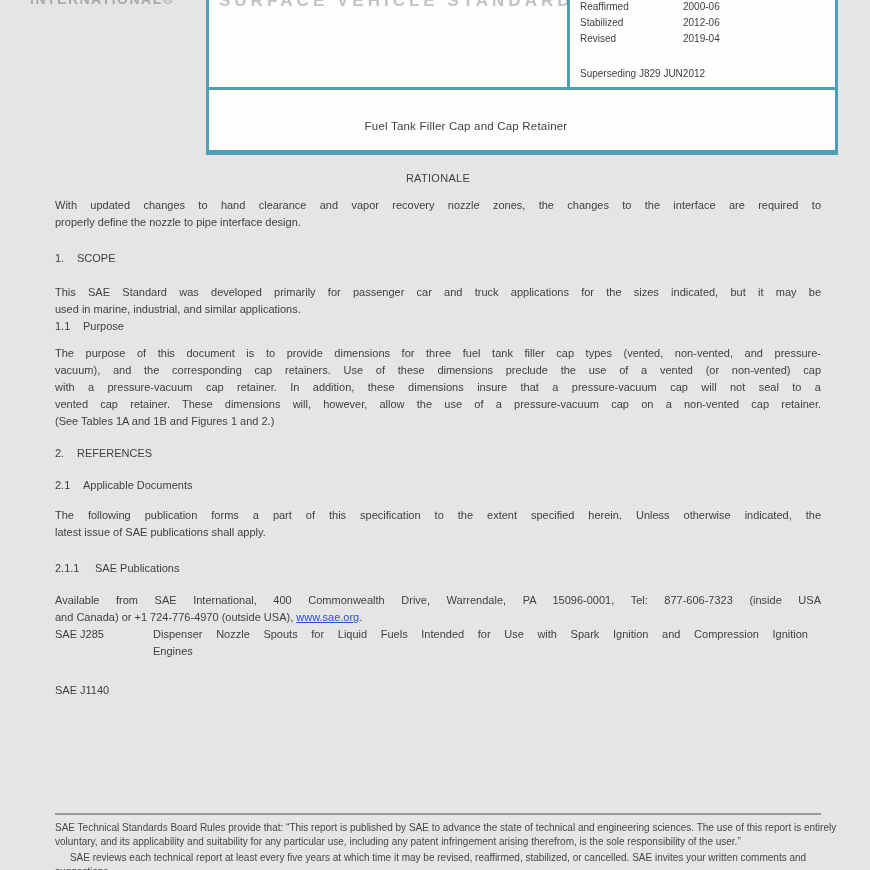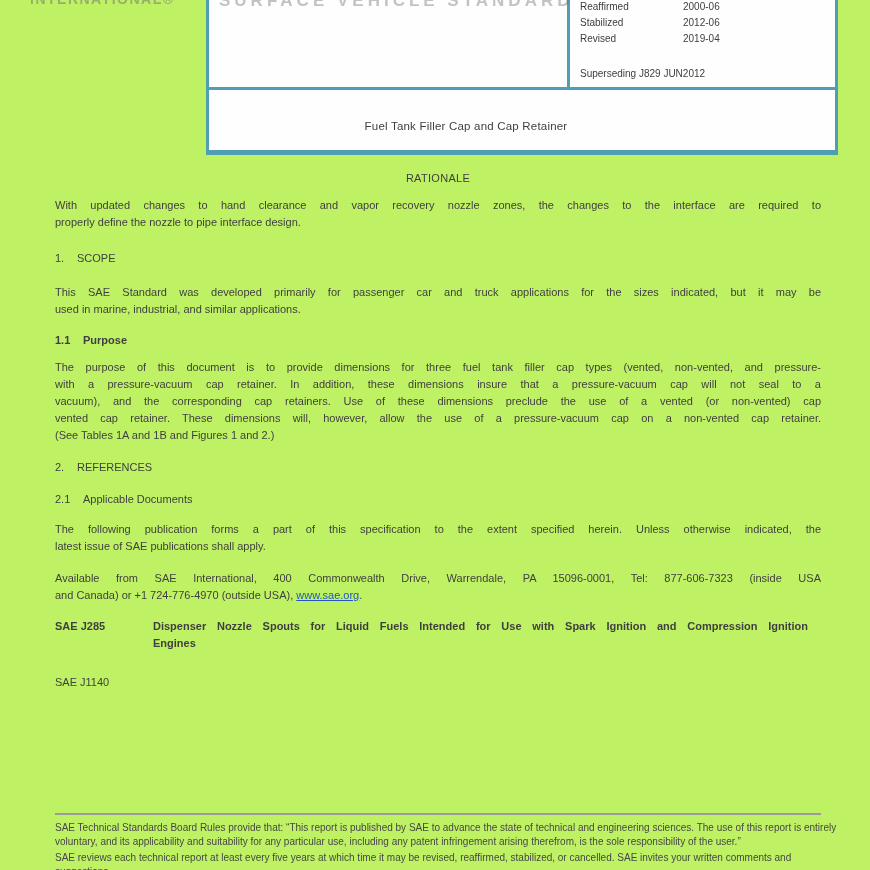--- a/index.html
+++ b/index.html
@@ -1,18 +1,18 @@
 <!DOCTYPE html>
 <html><head>
 <meta charset="utf-8">
 <style>
   html,body{margin:0;padding:0;background:#ffffff;}
   .page{
     position:relative;width:870px;height:870px;overflow:hidden;
-    background:#bef264;font-family:"Liberation Sans",sans-serif;color:#3f3f3f;
+    background:#e5e5e5;font-family:"Liberation Sans",sans-serif;color:#3f3f3f;
   }
   
   .logo-cut{
     position:absolute;left:30px;top:-9px;font-size:14px;font-weight:bold;
     letter-spacing:1.5px;color:#787878;opacity:.55;white-space:nowrap;
   }
   .doctype-cut{
     position:absolute;left:10px;top:12px;font-size:17px;font-weight:bold;
     letter-spacing:4px;color:#6a6a6a;opacity:.4;white-space:nowrap;
   }
@@ -40,33 +40,33 @@
   }
   .rat-h{text-align:center;margin-top:170px;letter-spacing:.3px;}
   .para{margin:0;}
   .jl{text-align:justify;text-align-last:justify;}
   .ll{text-align:left;}
   .sec-h{white-space:nowrap;}
   .num{display:inline-block;}
   .w1{width:22px;}
   .w2{width:28px;}
   .w3{width:40px;}
-  .mt13{margin-top:13px;} .mt14{margin-top:14px;font-weight:bold;} .mt15{margin-top:15px;}
+  .mt13{margin-top:13px;} .mt14{} .mt15{margin-top:15px;}
   .mt17{margin-top:17px;} .mt18{margin-top:10px;} .mt19{margin-top:19px;}
   .mt22{margin-top:22px;}
   a.doclink{color:#2355c4;}
   .ref-row{display:flex;}
   .ref-code{width:98px;flex:none;}
   .ref-desc{width:655px;}
   
   .footer{position:absolute;left:55px;top:813px;width:766px;color:#474747;}
   .f-rule{border-top:2px solid #9a9a9a;width:766px;height:0;}
   .f-line{font-size:10px;line-height:14px;white-space:nowrap;}
   .f-first{margin-top:6px;}
-  .f-gap{margin-top:2px;}
+  .f-gap{margin-top:2px;text-align:center;}
 </style>
 </head>
 <body>
 
 <div class="page">
 
   <div class="logo-cut">INTERNATIONAL®</div>
 
   <div class="header-box">
     <div class="hdr-top">
@@ -103,38 +103,41 @@
     <div class="para mt17">
       <div class="jl">This SAE Standard was developed primarily for passenger car and truck applications for the sizes indicated, but it may be</div>
       <div class="ll">used in marine, industrial, and similar applications.</div>
     </div>
 
     <div class="sec-h mt14">
       <span class="num w2">1.1</span><span>Purpose</span>
     </div>
     <div class="para mt18">
       <div class="jl">The purpose of this document is to provide dimensions for three fuel tank filler cap types (vented, non-vented, and pressure-</div>
+      <div class="jl">vacuum), and the corresponding cap retainers. Use of these dimensions preclude the use of a vented (or non-vented) cap</div>
       <div class="jl">with a pressure-vacuum cap retainer. In addition, these dimensions insure that a pressure-vacuum cap will not seal to a</div>
-      <div class="jl">vacuum), and the corresponding cap retainers. Use of these dimensions preclude the use of a vented (or non-vented) cap</div>
       <div class="jl">vented cap retainer. These dimensions will, however, allow the use of a pressure-vacuum cap on a non-vented cap retainer.</div>
       <div class="ll">(See Tables 1A and 1B and Figures 1 and 2.)</div>
     </div>
 
     <div class="sec-h mt15">
       <span class="num w1">2.</span><span>REFERENCES</span>
     </div>
 
     <div class="sec-h mt15">
       <span class="num w2">2.1</span><span>Applicable Documents</span>
     </div>
     <div class="para mt13">
       <div class="jl">The following publication forms a part of this specification to the extent specified herein. Unless otherwise indicated, the</div>
       <div class="ll">latest issue of SAE publications shall apply.</div>
     </div>
 
+    <div class="sec-h mt19">
+      <span class="num w3">2.1.1</span><span>SAE Publications</span>
+    </div>
     <div class="para mt15">
       <div class="jl">Available from SAE International, 400 Commonwealth Drive, Warrendale, PA 15096-0001, Tel: 877-606-7323 (inside USA</div>
       <div class="ll"><span>and Canada) or +1 724-776-4970 (outside USA), </span><a href="#" class="doclink">www.sae.org</a><span>.</span></div>
     </div>
 
     <div class="ref-row mt14">
       <span class="ref-code">SAE J285</span>
       <div class="ref-desc">
         <div class="jl">Dispenser Nozzle Spouts for Liquid Fuels Intended for Use with Spark Ignition and Compression Ignition</div>
         <div class="ll">Engines</div>

